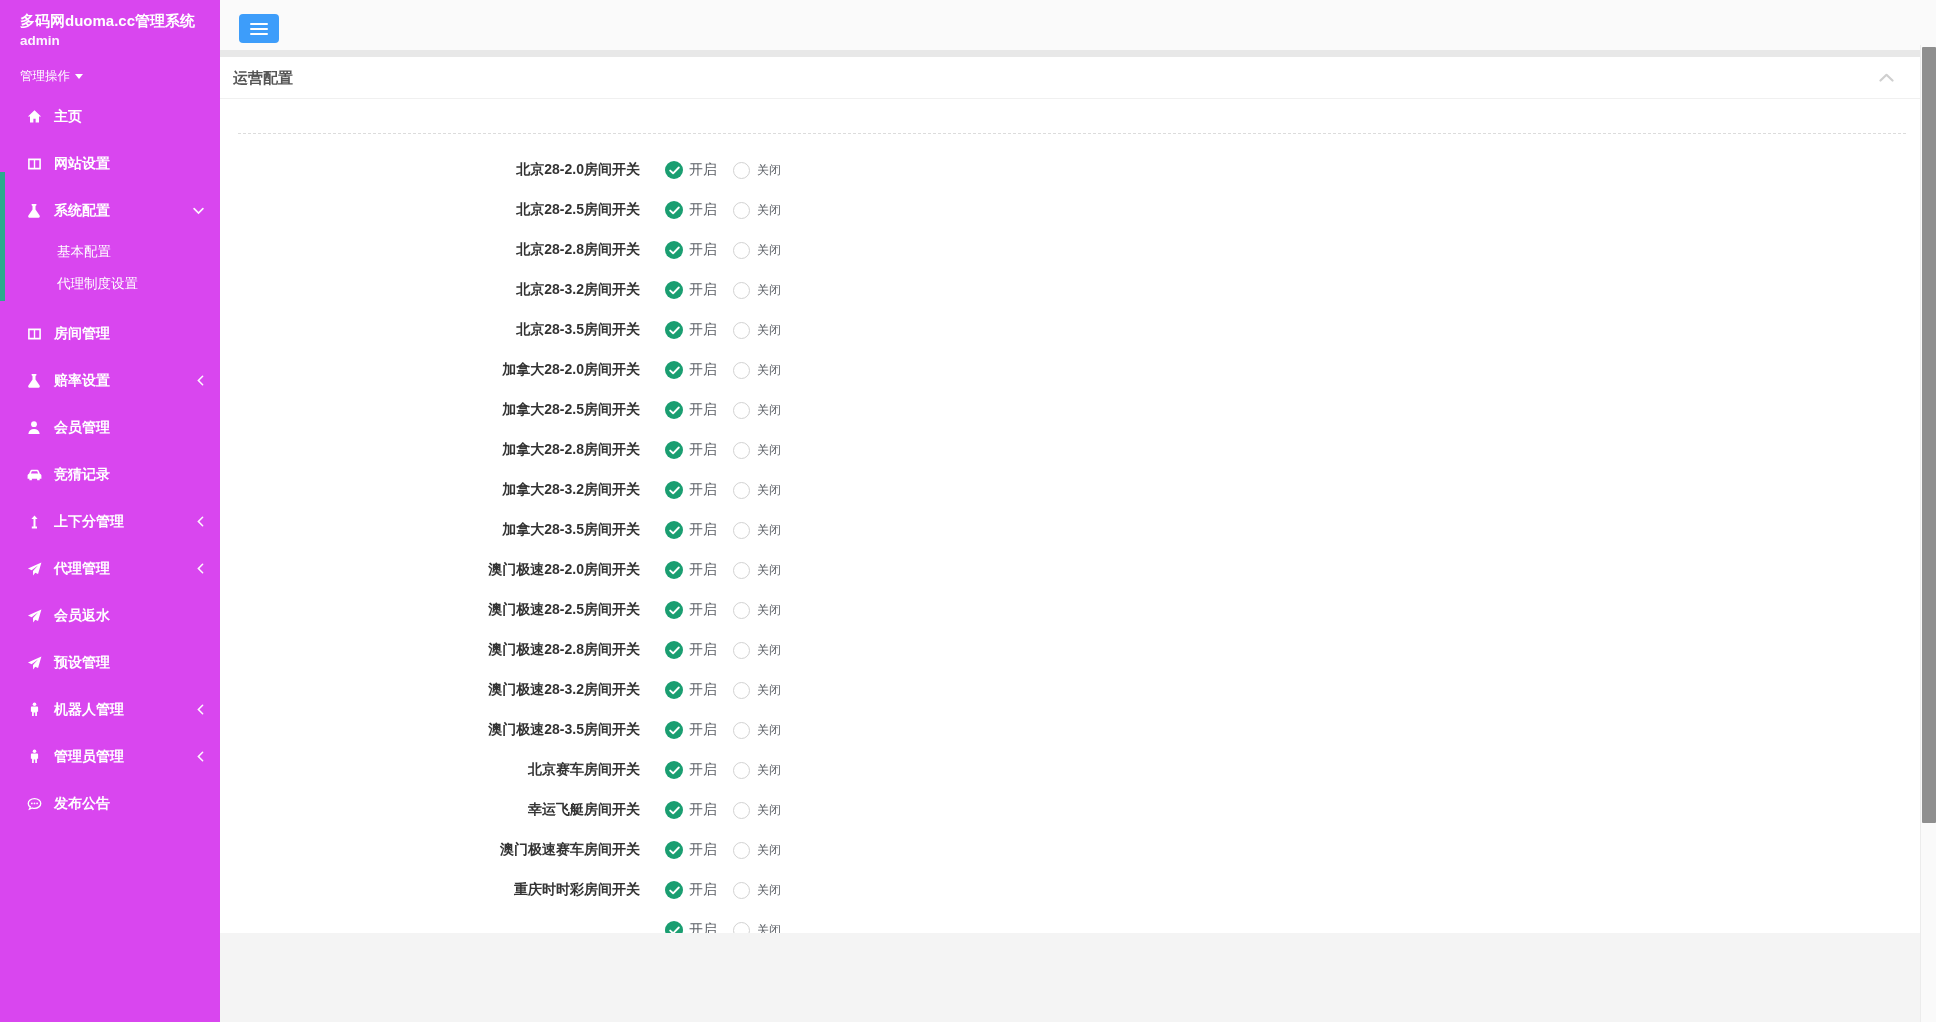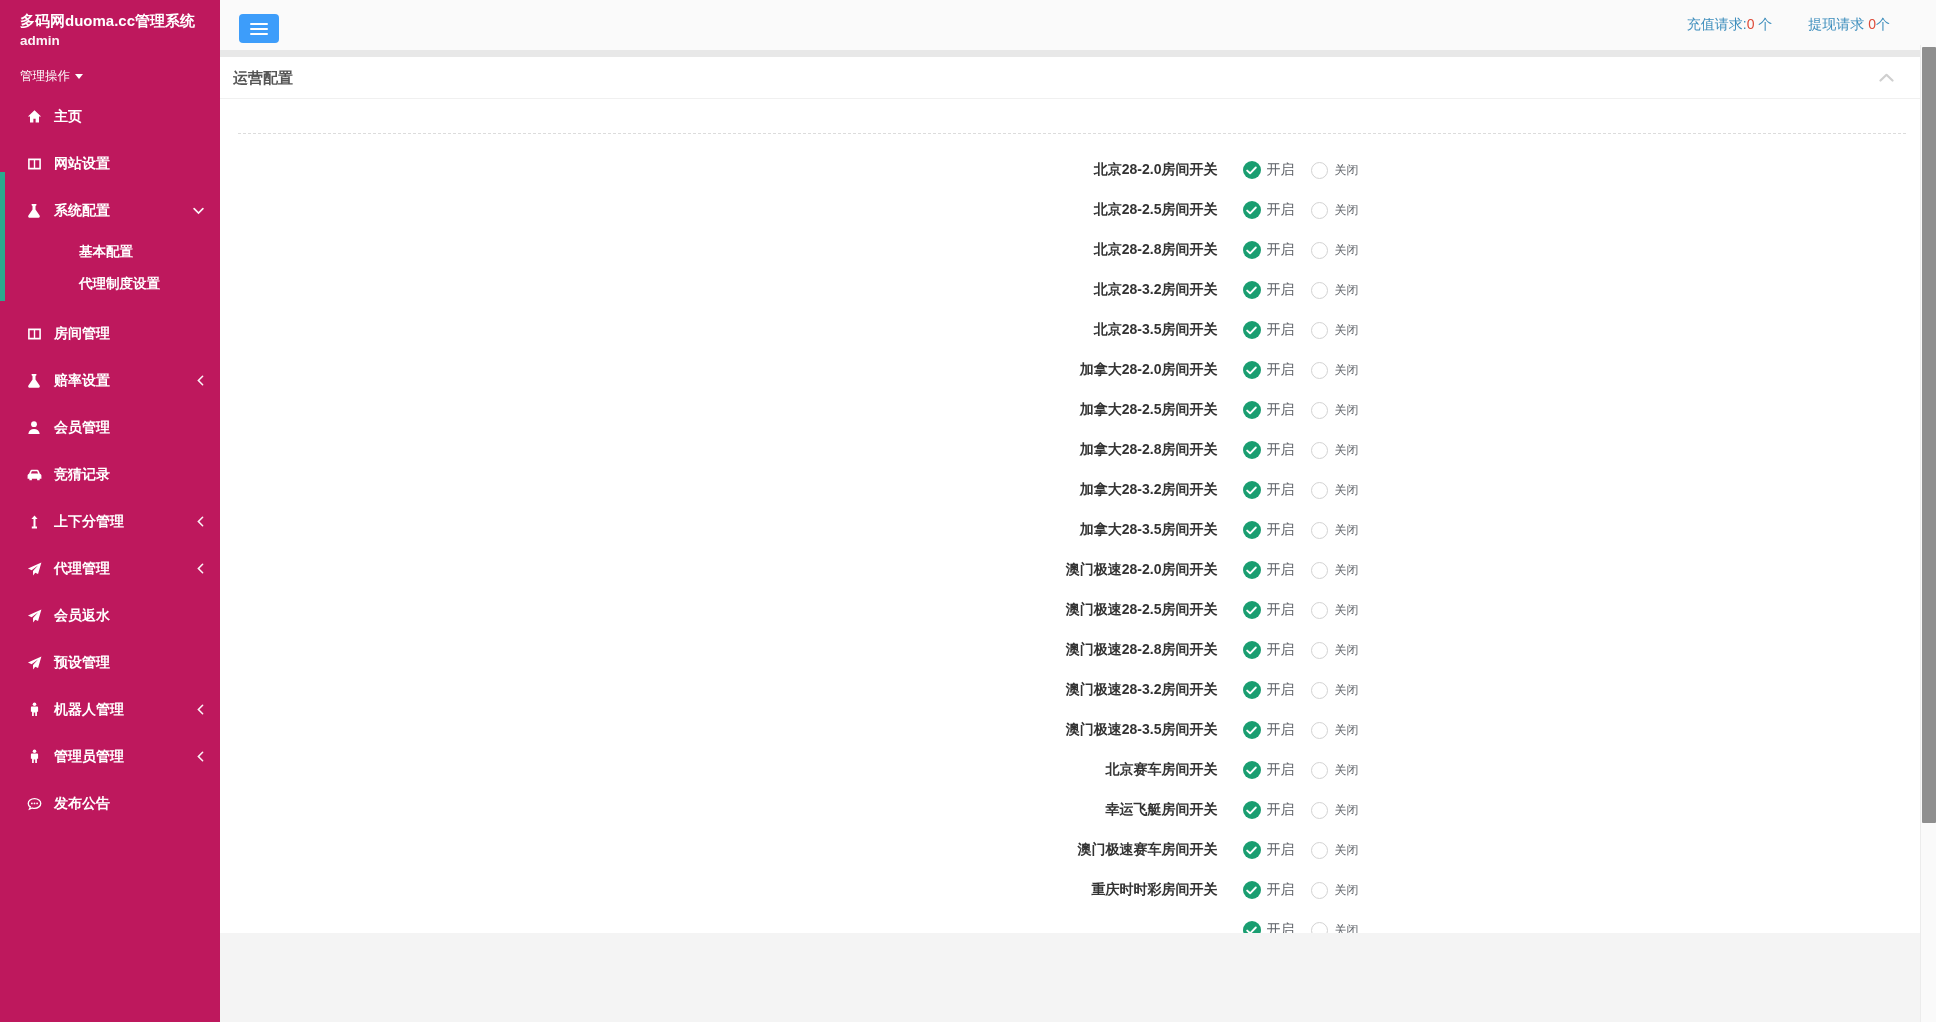--- a/index.html
+++ b/index.html
@@ -5,21 +5,21 @@
   * { margin:0; padding:0; box-sizing:border-box; }
   html,body { width:1936px; height:1022px; overflow:hidden; }
   body {
     font-family:"Liberation Sans","DejaVu Sans",sans-serif;
     background:#f4f4f4; position:relative; color:#333;
   }
 
   
   .sidebar {
     position:absolute; left:0; top:0; width:220px; height:1022px;
-    background:#be185d; color:#fff; z-index:5;
+    background:#d946ef; color:#fff; z-index:5;
   }
   .side-rail {
     position:absolute; left:0; top:172px; width:5px; height:129px;
     background:#2baa8e;
   }
   .side-header { padding:12px 20px 0 20px; }
   .side-title { font-size:15px; font-weight:bold; letter-spacing:0; }
   .side-user { margin-top:2px; font-size:13.5px; font-weight:bold; color:rgba(255,255,255,.95); }
   .side-usermenu { margin-top:20px; font-size:12.5px; color:#fff; cursor:pointer; }
   .caret-down {
@@ -30,22 +30,22 @@
   .side-menu { list-style:none; margin-top:8px; }
   .side-item {
     height:47px; display:flex; align-items:center;
     padding:0 16px 0 24px; cursor:pointer;
   }
   .s-icon { width:20px; display:flex; justify-content:center; align-items:center; margin-right:10px; flex:none; }
   .s-label { font-size:14px; font-weight:600; flex:1; }
   .s-chevron { margin-left:auto; display:flex; align-items:center; opacity:.95; }
   .submenu { list-style:none; margin:2px 0 10px 0; }
   .side-subitem {
-    height:32px; line-height:32px; padding-left:79px;
-    font-size:13.5px; font-weight:700; cursor:pointer; color:#fff;
+    height:32px; line-height:32px; padding-left:57px;
+    font-size:13.5px; font-weight:400; cursor:pointer; color:#fff;
   }
 
   
   .main { margin-left:220px; height:1022px; position:relative; }
   .navbar { height:50px; background:#fafafa; position:relative; }
   .hamburger {
     position:absolute; left:19px; top:14px; width:40px; height:29px;
     background:#3d9dfa; border-radius:4px; cursor:pointer;
     display:flex; flex-direction:column; justify-content:center; align-items:center;
   }
@@ -62,21 +62,21 @@
   
   .panel { background:#fff; height:876px; overflow:hidden; position:relative; }
   .panel-hd {
     height:42px; line-height:41px; padding-left:13px;
     border-bottom:1px solid #f0f0f0; position:relative;
     font-size:15px; font-weight:bold; color:#555;
   }
   .collapse-chevron { position:absolute; right:42px; top:16px; cursor:pointer; line-height:0; }
   .dashed-divider { margin:34px 30px 0 18px; border-top:1px dashed #dcdcdc; height:0; }
   .sw-rows { margin-top:16px; }
-  .sw-row { height:40px; display:flex; align-items:center;justify-content:center; }
+  .sw-row { height:40px; display:flex; align-items:center; }
   .sw-label {
     width:420px; text-align:right; font-size:14px; font-weight:700; color:#333;
     flex:none; white-space:nowrap;
   }
   .sw-controls { margin-left:25px; display:flex; align-items:center; }
   .radio { flex:none; cursor:pointer; }
   .radio.on {
     width:18px; height:18px; border-radius:50%; background:#1a9e71;
     display:flex; align-items:center; justify-content:center;
   }
@@ -276,24 +276,20 @@
     </ul>
 </div>
 
 <div class="main">
   <div class="navbar">
     <div class="hamburger">
       <span class="bar"></span>
       <span class="bar"></span>
       <span class="bar"></span>
     </div>
-    <div class="nav-right">
-      <span class="nav-link"><span>充值请求:</span><span class="nav-count">0</span><span> 个</span></span>
-      <span class="nav-link"><span>提现请求 </span><span class="nav-count">0</span><span>个</span></span>
-    </div>
   </div>
   <div class="navband"></div>
 
   <div class="panel">
     <div class="panel-hd">
       <span>运营配置</span>
       <span class="collapse-chevron">
         <svg width="15" height="9" viewBox="0 0 15 9">
             <path d="M1.5 7.5 7.5 1.8 13.5 7.5" fill="none" stroke="#cfcfcf" stroke-width="2.2" stroke-linecap="round" stroke-linejoin="round"></path>
           </svg>

